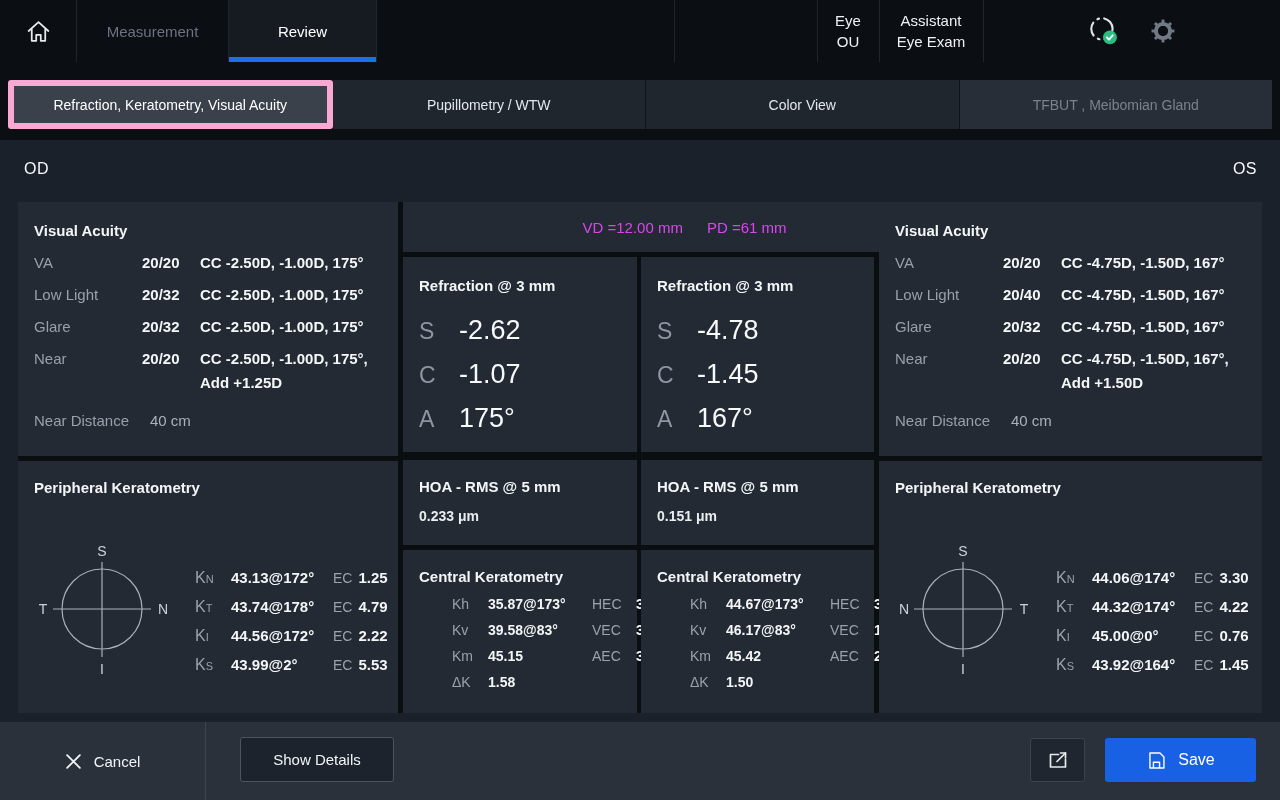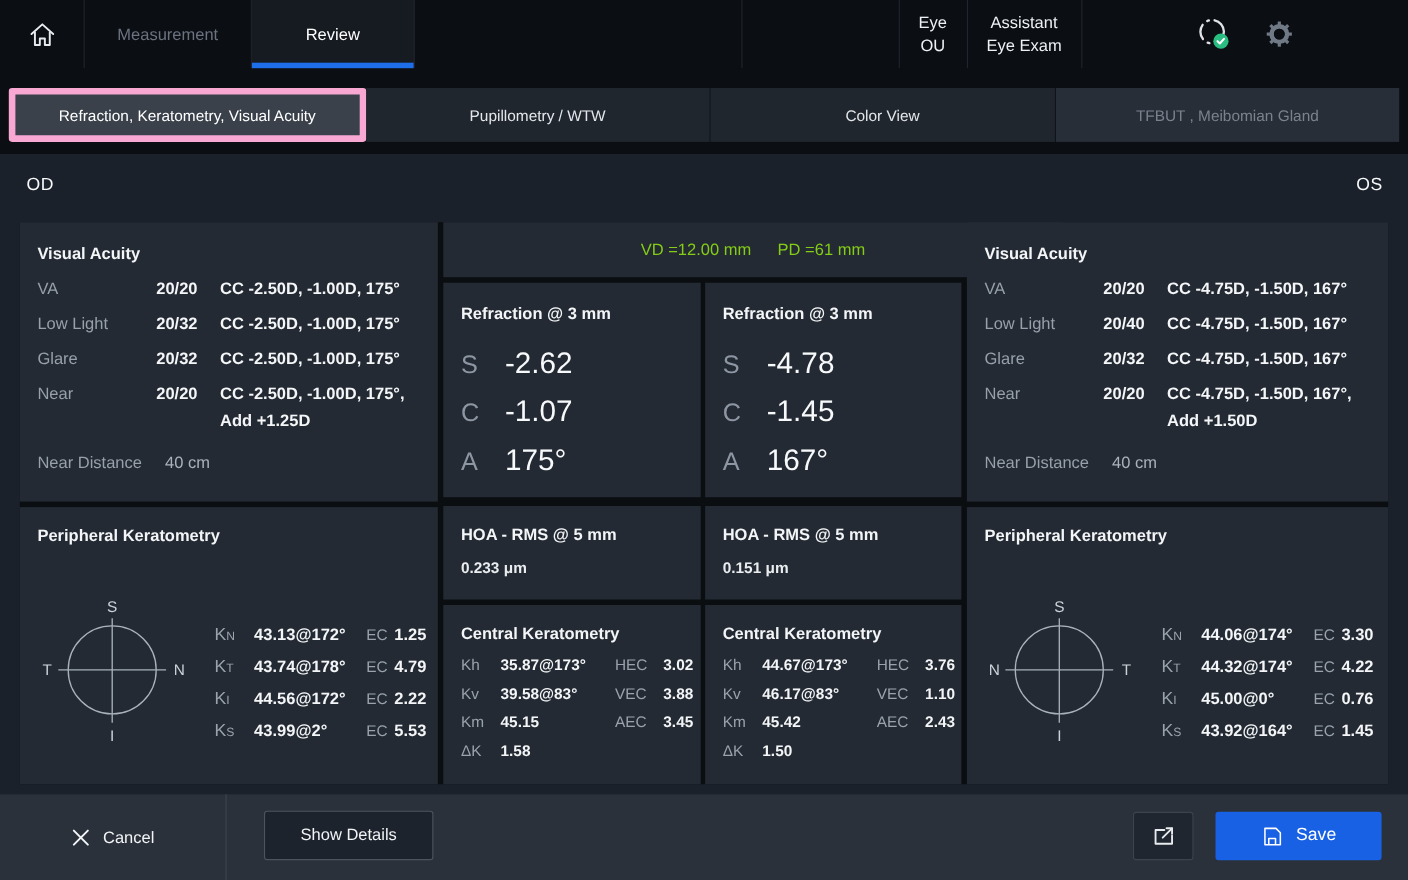--- a/index.html
+++ b/index.html
@@ -30,21 +30,21 @@
   .subtab.dim { background:#272e37; color:#7b828d; }
   
   .main { position:absolute; top:140px; left:0; width:1280px; height:582px; background:#1b212b; }
   .eye-big { position:absolute; top:20px; font-size:16px; color:#f7f9fa; letter-spacing:0.5px; }
   .eye-od { left:24px; }
   .eye-os { right:23px; }
   .panel-area { position:absolute; left:18px; top:62px; width:1244px; height:511px; background:#0b0e11; }
   .panel { position:absolute; background:#232a33; }
   .p-va-od   { left:0;    top:0;    width:380px; height:254px; }
   .p-pk-od   { left:0;    top:259px; width:380px; height:252px; }
-  .p-vd      { left:385px; top:0;   width:563px; height:50px; display:flex; align-items:center; justify-content:center; gap:24px; font-size:15px; color:#84cc16; }
+  .p-vd      { left:385px; top:0;   width:563px; height:50px; display:flex; align-items:center; justify-content:center; gap:24px; font-size:15px; color:#d946ef; }
   .p-rx-od   { left:385px; top:55px; width:234px; height:195px; }
   .p-rx-os   { left:623px; top:55px; width:233px; height:195px; }
   .p-hoa-od  { left:385px; top:258px; width:234px; height:85px; }
   .p-hoa-os  { left:623px; top:258px; width:233px; height:85px; }
   .p-ck-od   { left:385px; top:348px; width:234px; height:163px; }
   .p-ck-os   { left:623px; top:348px; width:233px; height:163px; }
   .p-va-os   { left:861px; top:0;    width:383px; height:254px; }
   .p-pk-os   { left:861px; top:259px; width:383px; height:252px; }
   .panel-title { padding:20px 16px 0; font-size:15px; font-weight:bold; color:#f3f5f7; }
   .panel-title.tight { padding-top:18px; }
@@ -59,21 +59,21 @@
   .nd-value { color:#a9b1bb; }
   
   .rx-rows { margin-top:14px; }
   .rx-row { display:flex; align-items:baseline; padding:5px 16px; }
   .rx-label { width:40px; font-size:23px; color:#8d96a3; }
   .rx-value { font-size:27px; line-height:34px; color:#f7f9fb; }
   
   .hoa-value { padding:13px 16px 0; font-size:14px; font-weight:600; color:#e9edf0; }
   
   .ck-rows { margin-top:6px; }
-  .ck-row { display:grid; grid-template-columns:36px 104px 44px auto; padding:3px 16px; font-size:14px; line-height:20px; }
+  .ck-row { display:grid; grid-template-columns:36px 104px 44px auto; padding:3px 16px; font-size:14px; line-height:20px;margin-left:33px; }
   .ck-label { color:#99a2ad; }
   .ck-value { font-weight:bold; color:#f3f5f7; }
   
   .pk-body { position:relative; height:100%; }
   .compass { position:absolute; left:14px; top:46px; }
   .compass circle, .compass line { fill:none; stroke:#a9b1bb; stroke-width:1.2; }
   .compass text { fill:#ccd2d9; font-size:14px; font-family:"Liberation Sans", sans-serif; }
   .pk-rows { position:absolute; left:177px; top:68px; right:8px; }
   .pk-row { display:grid; grid-template-columns:32px 98px auto; column-gap:4px; padding:3px 0; font-size:15px; align-items:baseline; line-height:21px; }
   .pk-k { color:#99a2ad; font-size:16px; }

